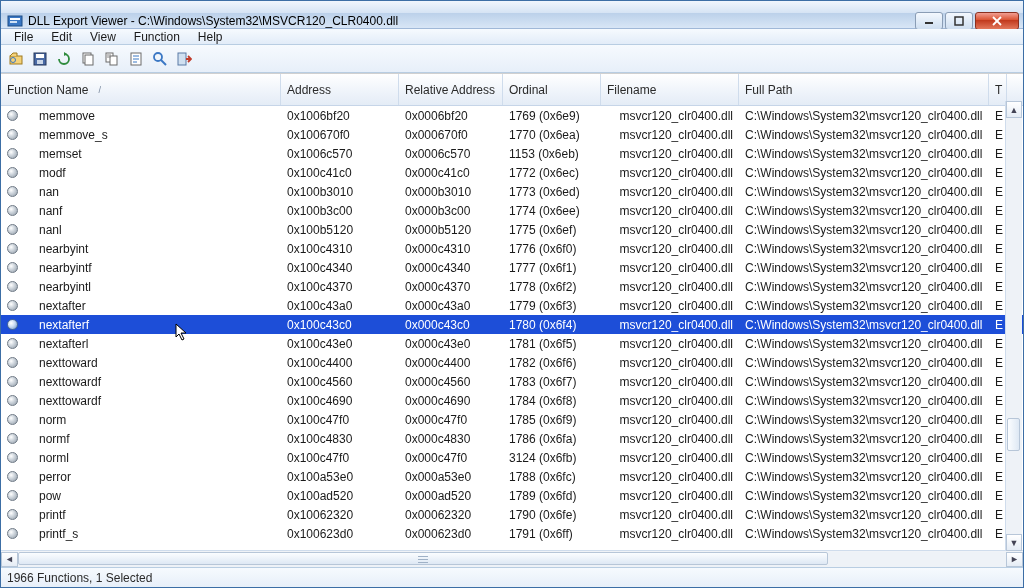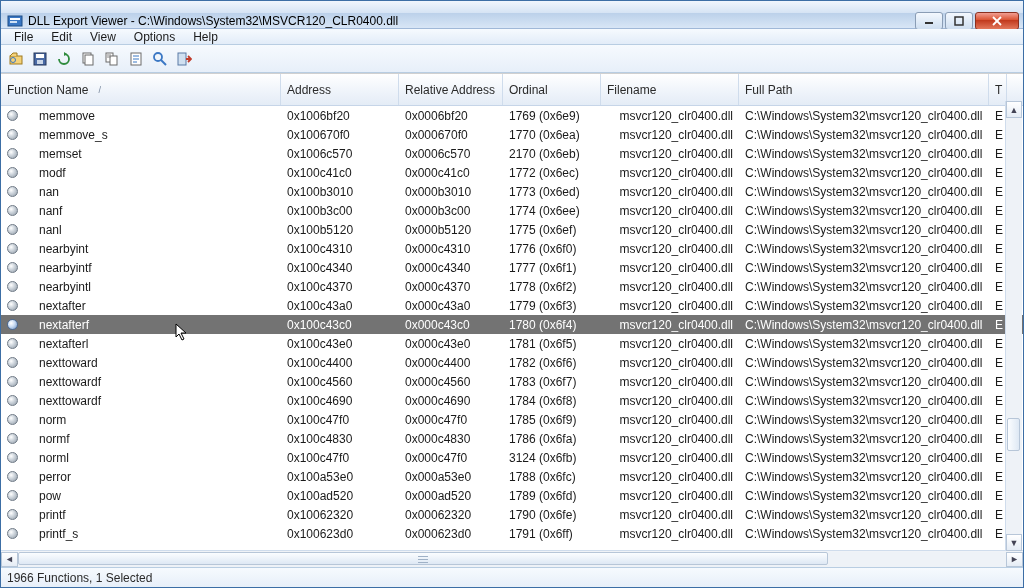--- a/index.html
+++ b/index.html
@@ -71,21 +71,21 @@
 }
 .sort-ind { margin-left: 10px; color: #7a8aa0; font-size: 9px; }
 
 .grid-body { flex:1; overflow:hidden; }
 .row {
   height: 19px;
   display: flex;
   align-items: center;
   color: #1a1a1a;
 }
-.row.selected { background: #737373; color: #fff; }
+.row.selected { background: #1d4ed8; color: #fff; }
 .row .cell { padding: 0 6px; overflow: hidden; white-space: nowrap; }
 .row .cell.fn { display:flex; align-items:center; gap:21px; }
 .bullet {
   width: 11px; height: 11px; border-radius: 50%;
   background: radial-gradient(circle at 35% 35%, #fff 0%, #cfd6dd 40%, #8f9aa6 100%);
   border: 1px solid #6f7a86;
   flex: none;
 }
 .row.selected .bullet { background: radial-gradient(circle at 35% 35%, #fff 0%, #cfe0f5 40%, #6d93c4 100%); border-color:#4b6a95; }
 
@@ -172,21 +172,21 @@
             <line x1="9" y1="1" x2="1" y2="9" stroke="#fff" stroke-width="1.8"></line>
           </svg>
         </div>
     </div>
   </div>
 
   <div class="menubar" id="menubar">
       <span class="menu-item">File</span>
       <span class="menu-item">Edit</span>
       <span class="menu-item">View</span>
-      <span class="menu-item">Options</span>
+      <span class="menu-item">Function</span>
       <span class="menu-item">Help</span>
     </div>
 
   <div class="toolbar" id="toolbar">
       <div class="tool-btn">
         <svg width="16" height="16">
           <rect x="2" y="5" width="12" height="8" fill="#f4d27a" stroke="#a07b20"></rect>
           <path d="M2 5 L5 2 L9 2 L9 5" fill="#f4d27a" stroke="#a07b20"></path>
           <circle cx="5" cy="9" r="2.5" fill="none" stroke="#3b78c4"></circle>
         </svg>
@@ -275,21 +275,21 @@
           <div class="cell c-path">C:\Windows\System32\msvcr120_clr0400.dll</div>
           <div class="cell c-type">E</div>
         </div>
         <div class="row">
           <div class="cell fn c-fn">
             <span class="bullet"></span>
             <span>memset</span>
           </div>
           <div class="cell c-addr">0x1006c570</div>
           <div class="cell c-rel">0x0006c570</div>
-          <div class="cell c-ord">2170 (0x6eb)</div>
+          <div class="cell c-ord">1153 (0x6eb)</div>
           <div class="cell c-file">msvcr120_clr0400.dll</div>
           <div class="cell c-path">C:\Windows\System32\msvcr120_clr0400.dll</div>
           <div class="cell c-type">E</div>
         </div>
         <div class="row">
           <div class="cell fn c-fn">
             <span class="bullet"></span>
             <span>modf</span>
           </div>
           <div class="cell c-addr">0x100c41c0</div>

